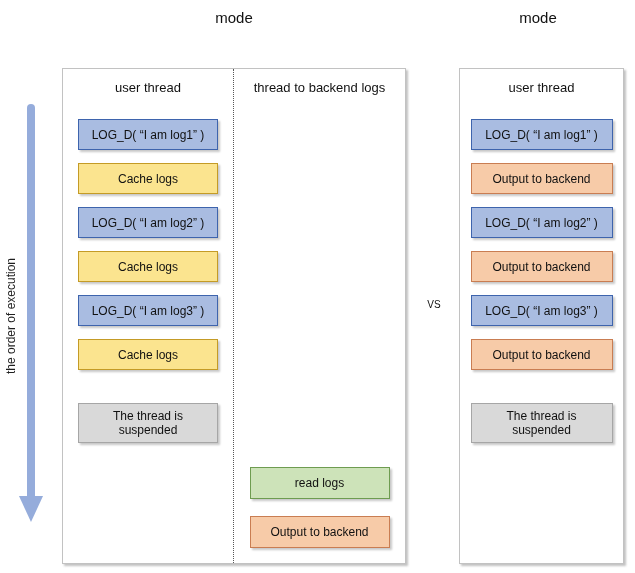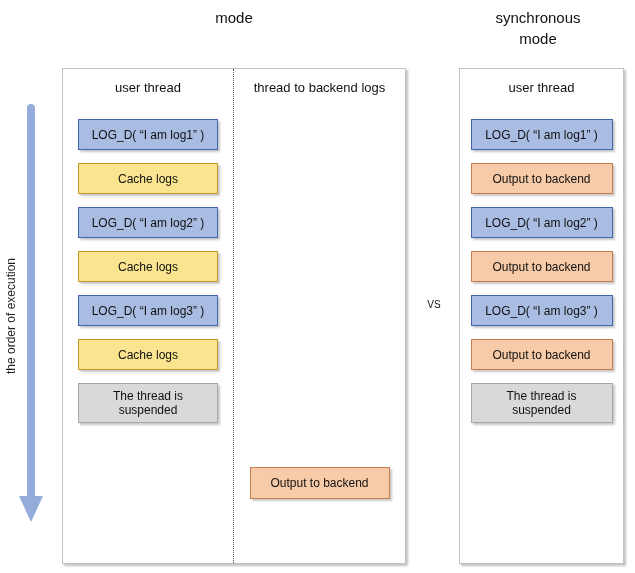--- a/index.html
+++ b/index.html
@@ -42,21 +42,21 @@
   .stack-output { top:398px; gap:17px; }
   .box {
     width:140px; height:31px; flex:0 0 auto;
     display:flex; align-items:center; justify-content:center; text-align:center;
     font-size:12px; line-height:14px; color:#111111;
     border:1px solid #888888;
     box-shadow:1.5px 1.5px 2px rgba(0,0,0,0.22);
   }
   .panel-sync .box { width:142px; }
   .stack-output .box { height:32px; }
-  .box-tall { height:40px; margin-top:0; }
+  .box-tall { height:40px; margin-top:20px; }
   .box-tall .wrap-narrow { display:inline-block; width:92px; }
   .arrow-shaft {
     position:absolute; left:27px; top:104px; width:8px; height:394px;
     background:#95acdb; border-radius:4px 4px 0 0;
   }
   .arrow-head {
     position:absolute; left:19px; top:496px; width:0; height:0;
     border-left:12px solid transparent; border-right:12px solid transparent;
     border-top:26px solid #95acdb;
   }
@@ -73,21 +73,20 @@
 </style>
 </head>
 <body>
 
 <div class="canvas">
 
   <div class="title title-async">
     <div>mode</div>
   </div>
   <div class="title title-sync">
-    <div>synchronous</div>
     <div>mode</div>
   </div>
 
   <div class="arrow-shaft"></div>
   <div class="arrow-head"></div>
   <div class="vlabel">the order of execution</div>
 
   <div class="vs">VS</div>
 
   <div class="panel panel-async">
@@ -104,20 +103,21 @@
         <div class="box" style="background: rgb(251, 228, 143); border-color: rgb(196, 155, 38);">Cache logs</div>
         <div class="box box-tall" style="background: rgb(217, 217, 217); border-color: rgb(166, 166, 166);">
           <span class="wrap-narrow">The thread is suspended</span>
         </div>
       </div>
     </div>
 
     <div class="col col-output">
       <div class="col-header">thread to backend logs</div>
       <div class="stack stack-output">
+        <div class="box" style="background: rgb(205, 227, 185); border-color: rgb(110, 156, 80);">read logs</div>
         <div class="box" style="background: rgb(247, 203, 168); border-color: rgb(201, 125, 82);">Output to backend</div>
       </div>
     </div>
   </div>
 
   <div class="panel panel-sync">
     <div class="col col-user-sync">
       <div class="col-header">user thread</div>
       <div class="stack stack-user">
         <div class="box" style="background: rgb(169, 188, 225); border-color: rgb(62, 100, 173);">LOG_D( “I am log1” )</div>

